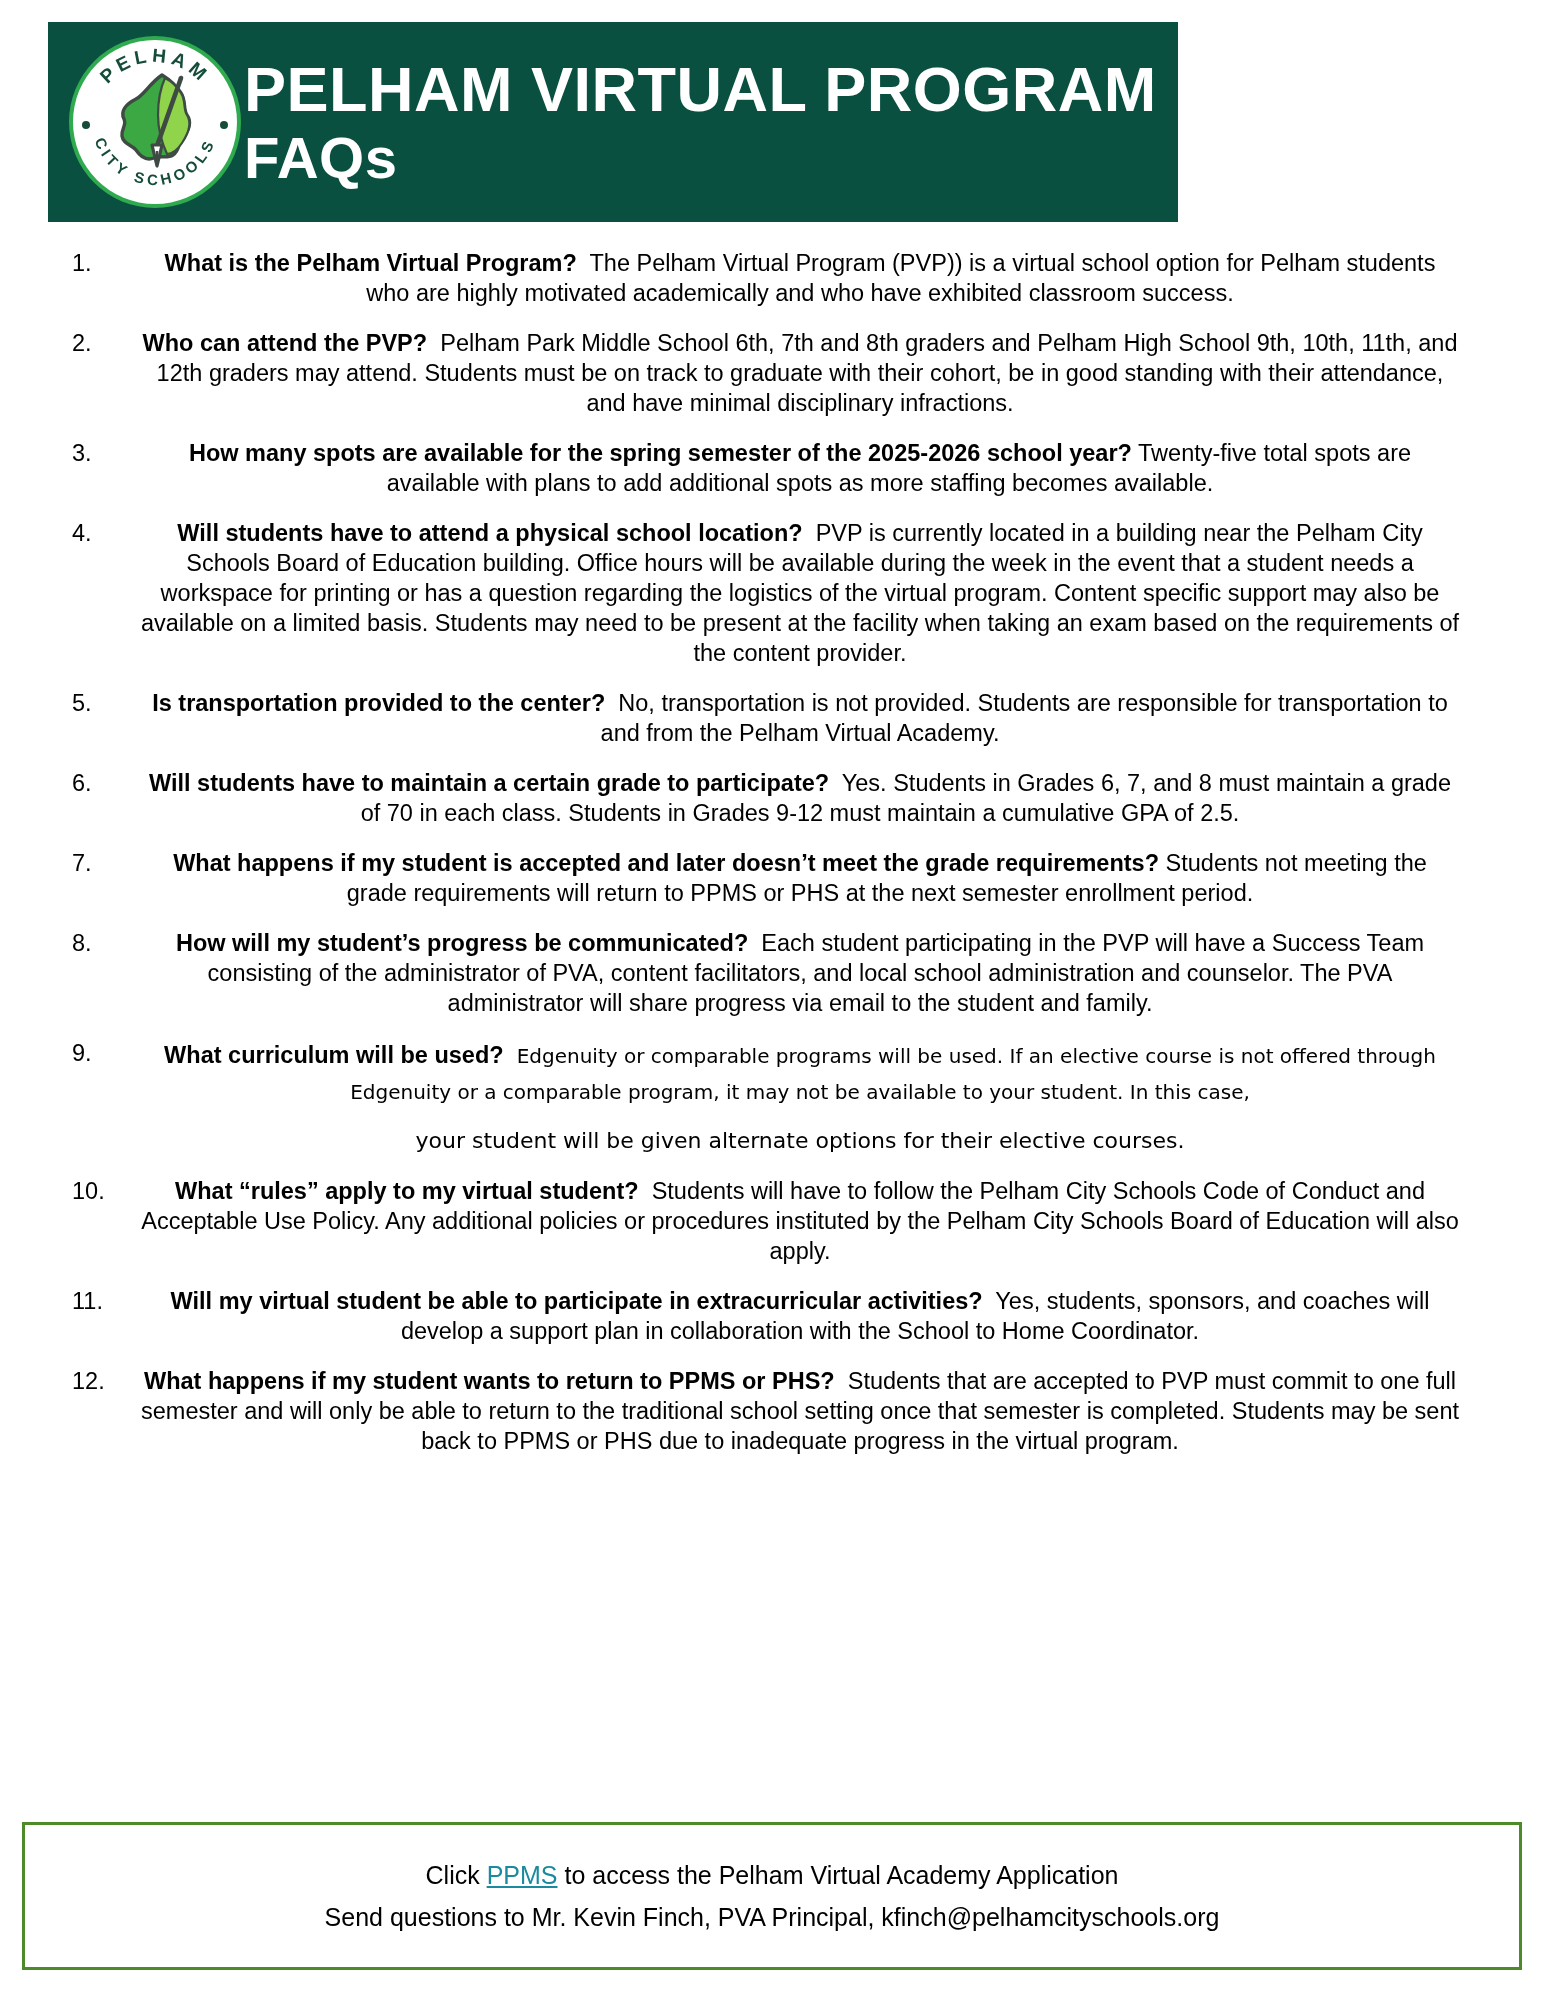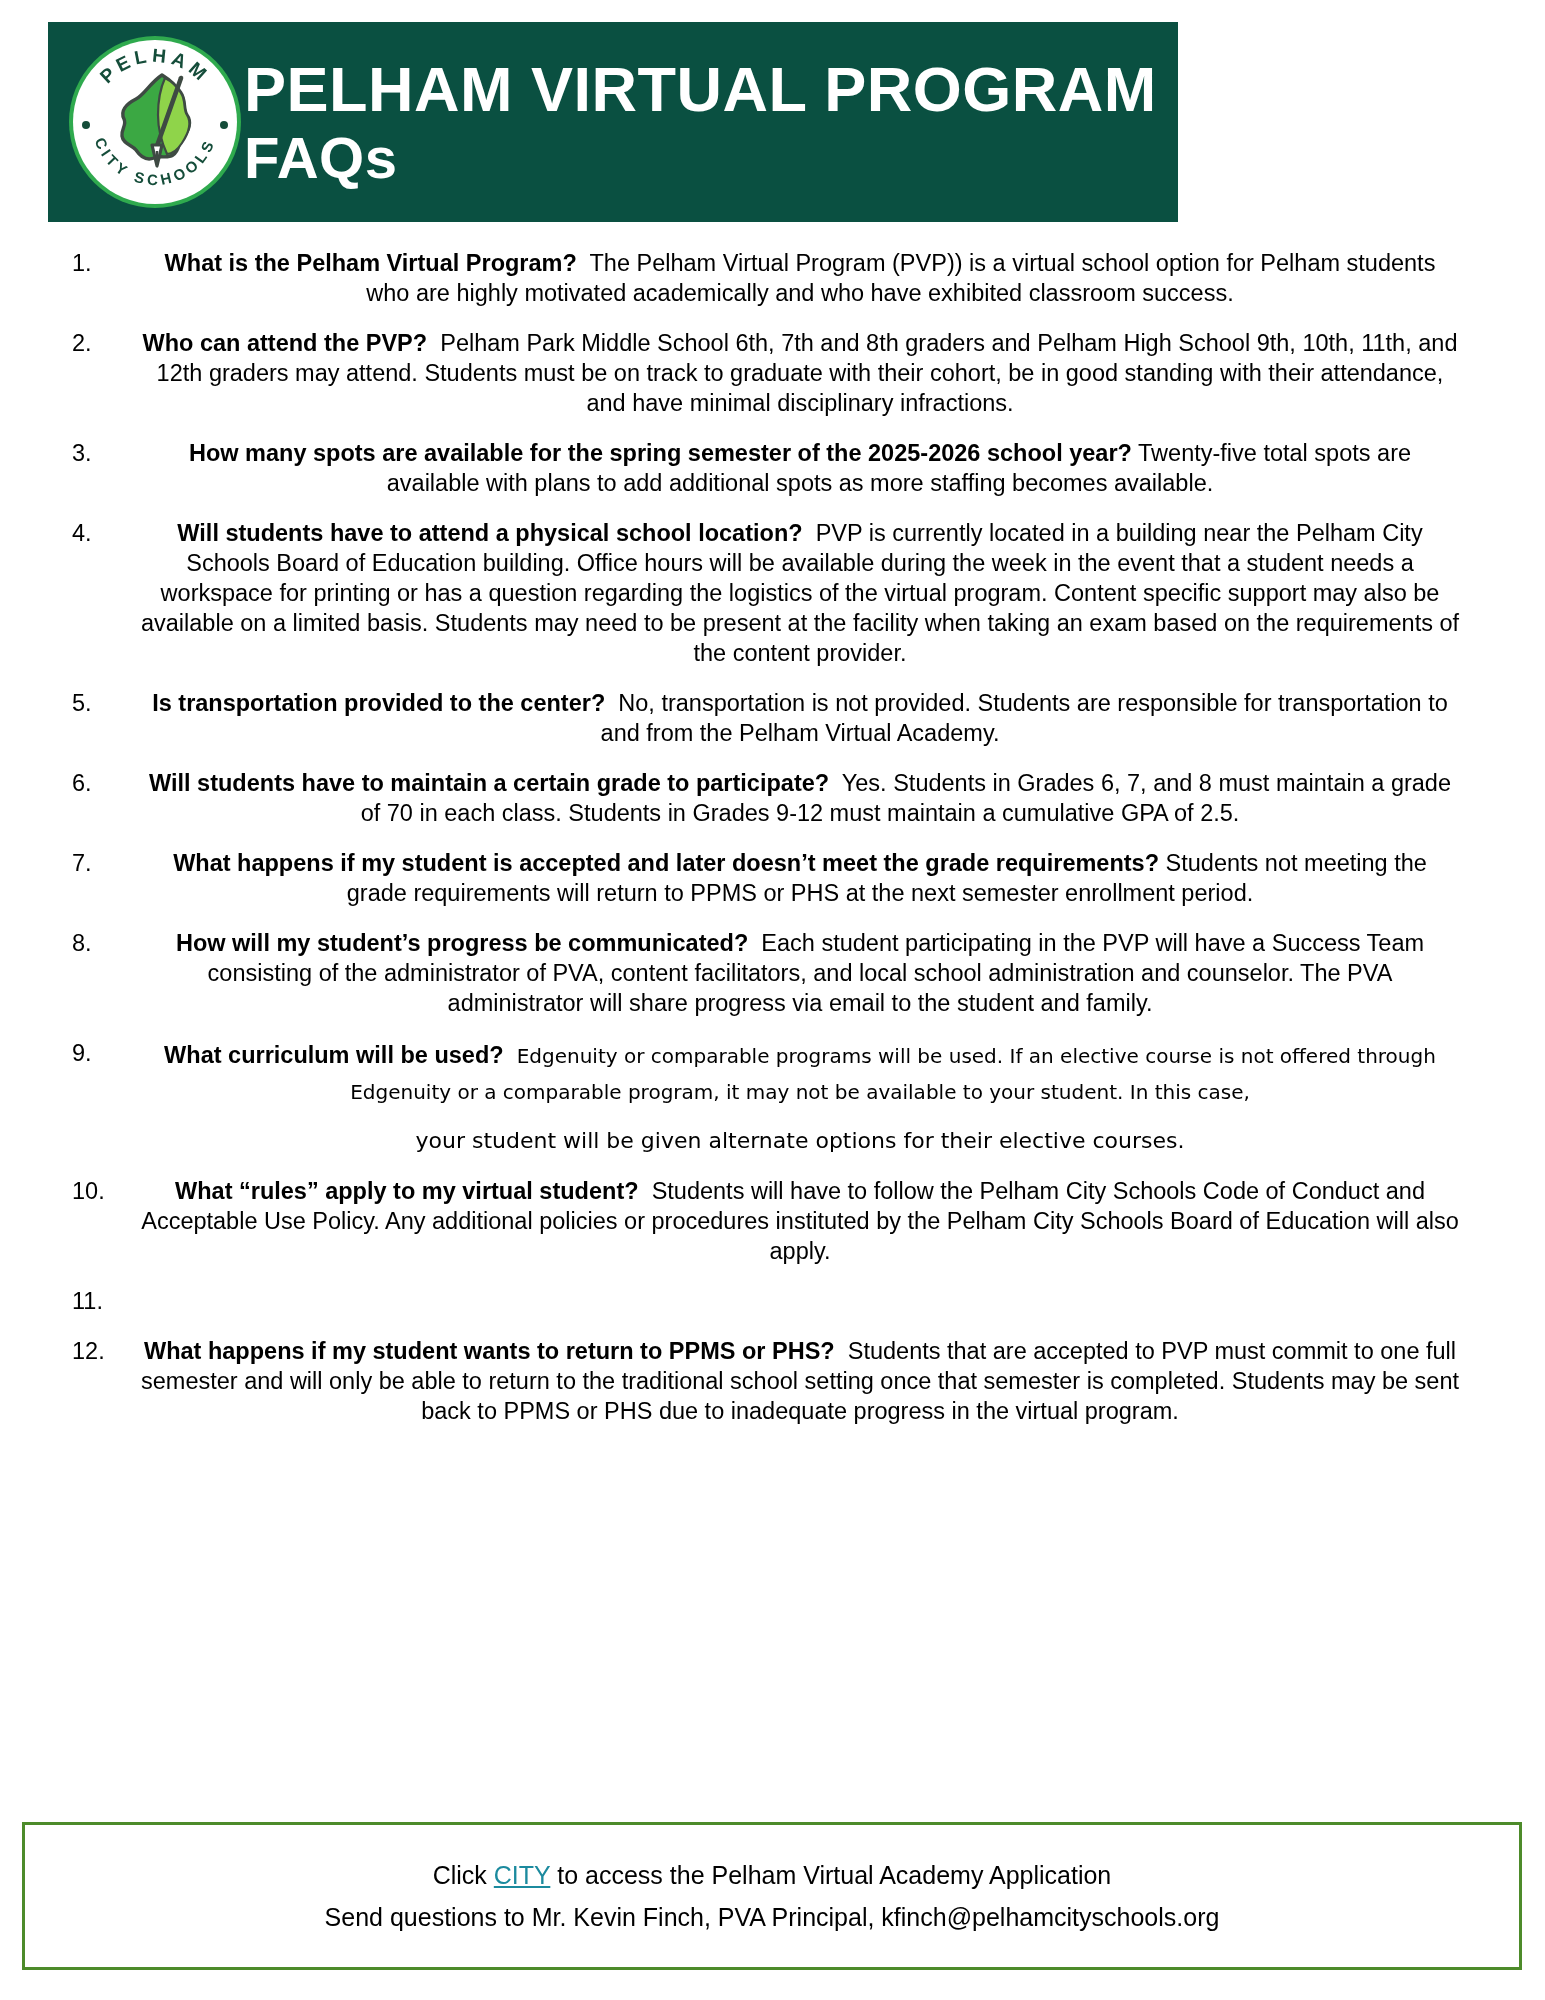--- a/index.html
+++ b/index.html
@@ -229,27 +229,28 @@
       <div class="faq-body"><span class="faq-q">What curriculum will be used?</span>&nbsp; <span class="alt-font">Edgenuity or comparable programs will be used. If an elective course is not offered through Edgenuity or a comparable program, it may not be available to your student.  In this case,</span><span class="alt-para">your student will be given alternate options for their elective courses.</span></div>
     </div>
 
     <div class="faq-item">
       <div class="faq-num">10.</div>
       <div class="faq-body"><span class="faq-q">What “rules” apply to my virtual student?</span>&nbsp; <span>Students will have to follow the Pelham City Schools Code of Conduct and Acceptable Use Policy.  Any additional policies or procedures instituted by the Pelham City Schools Board of Education will also apply.</span></div>
     </div>
 
     <div class="faq-item">
       <div class="faq-num">11.</div>
+      <div class="faq-body"><span class="faq-q">Will my virtual student be able to participate in extracurricular activities?</span>&nbsp; <span>Yes, students, sponsors, and coaches will develop a support plan in collaboration with the School to Home Coordinator.</span></div>
     </div>
 
     <div class="faq-item">
       <div class="faq-num">12.</div>
       <div class="faq-body"><span class="faq-q">What happens if my student wants to return to PPMS or PHS?</span>&nbsp; <span>Students that are accepted to PVP must commit to one full semester and will only be able to return to the traditional school setting once that semester is completed. Students may be sent back to PPMS or PHS due to inadequate progress in the virtual program.</span></div>
     </div>
 
   </div>
 
   <div class="footer-box">
-    <div class="footer-line"><span>Click </span><a class="here-link" href="#">CITY</a><span> to access the Pelham Virtual Academy Application</span></div>
+    <div class="footer-line"><span>Click </span><a class="here-link" href="#">PPMS</a><span> to access the Pelham Virtual Academy Application</span></div>
     <div class="footer-line">Send questions to Mr. Kevin Finch, PVA Principal, kfinch@pelhamcityschools.org</div>
   </div>
 
 </div>
 
 </body></html>

